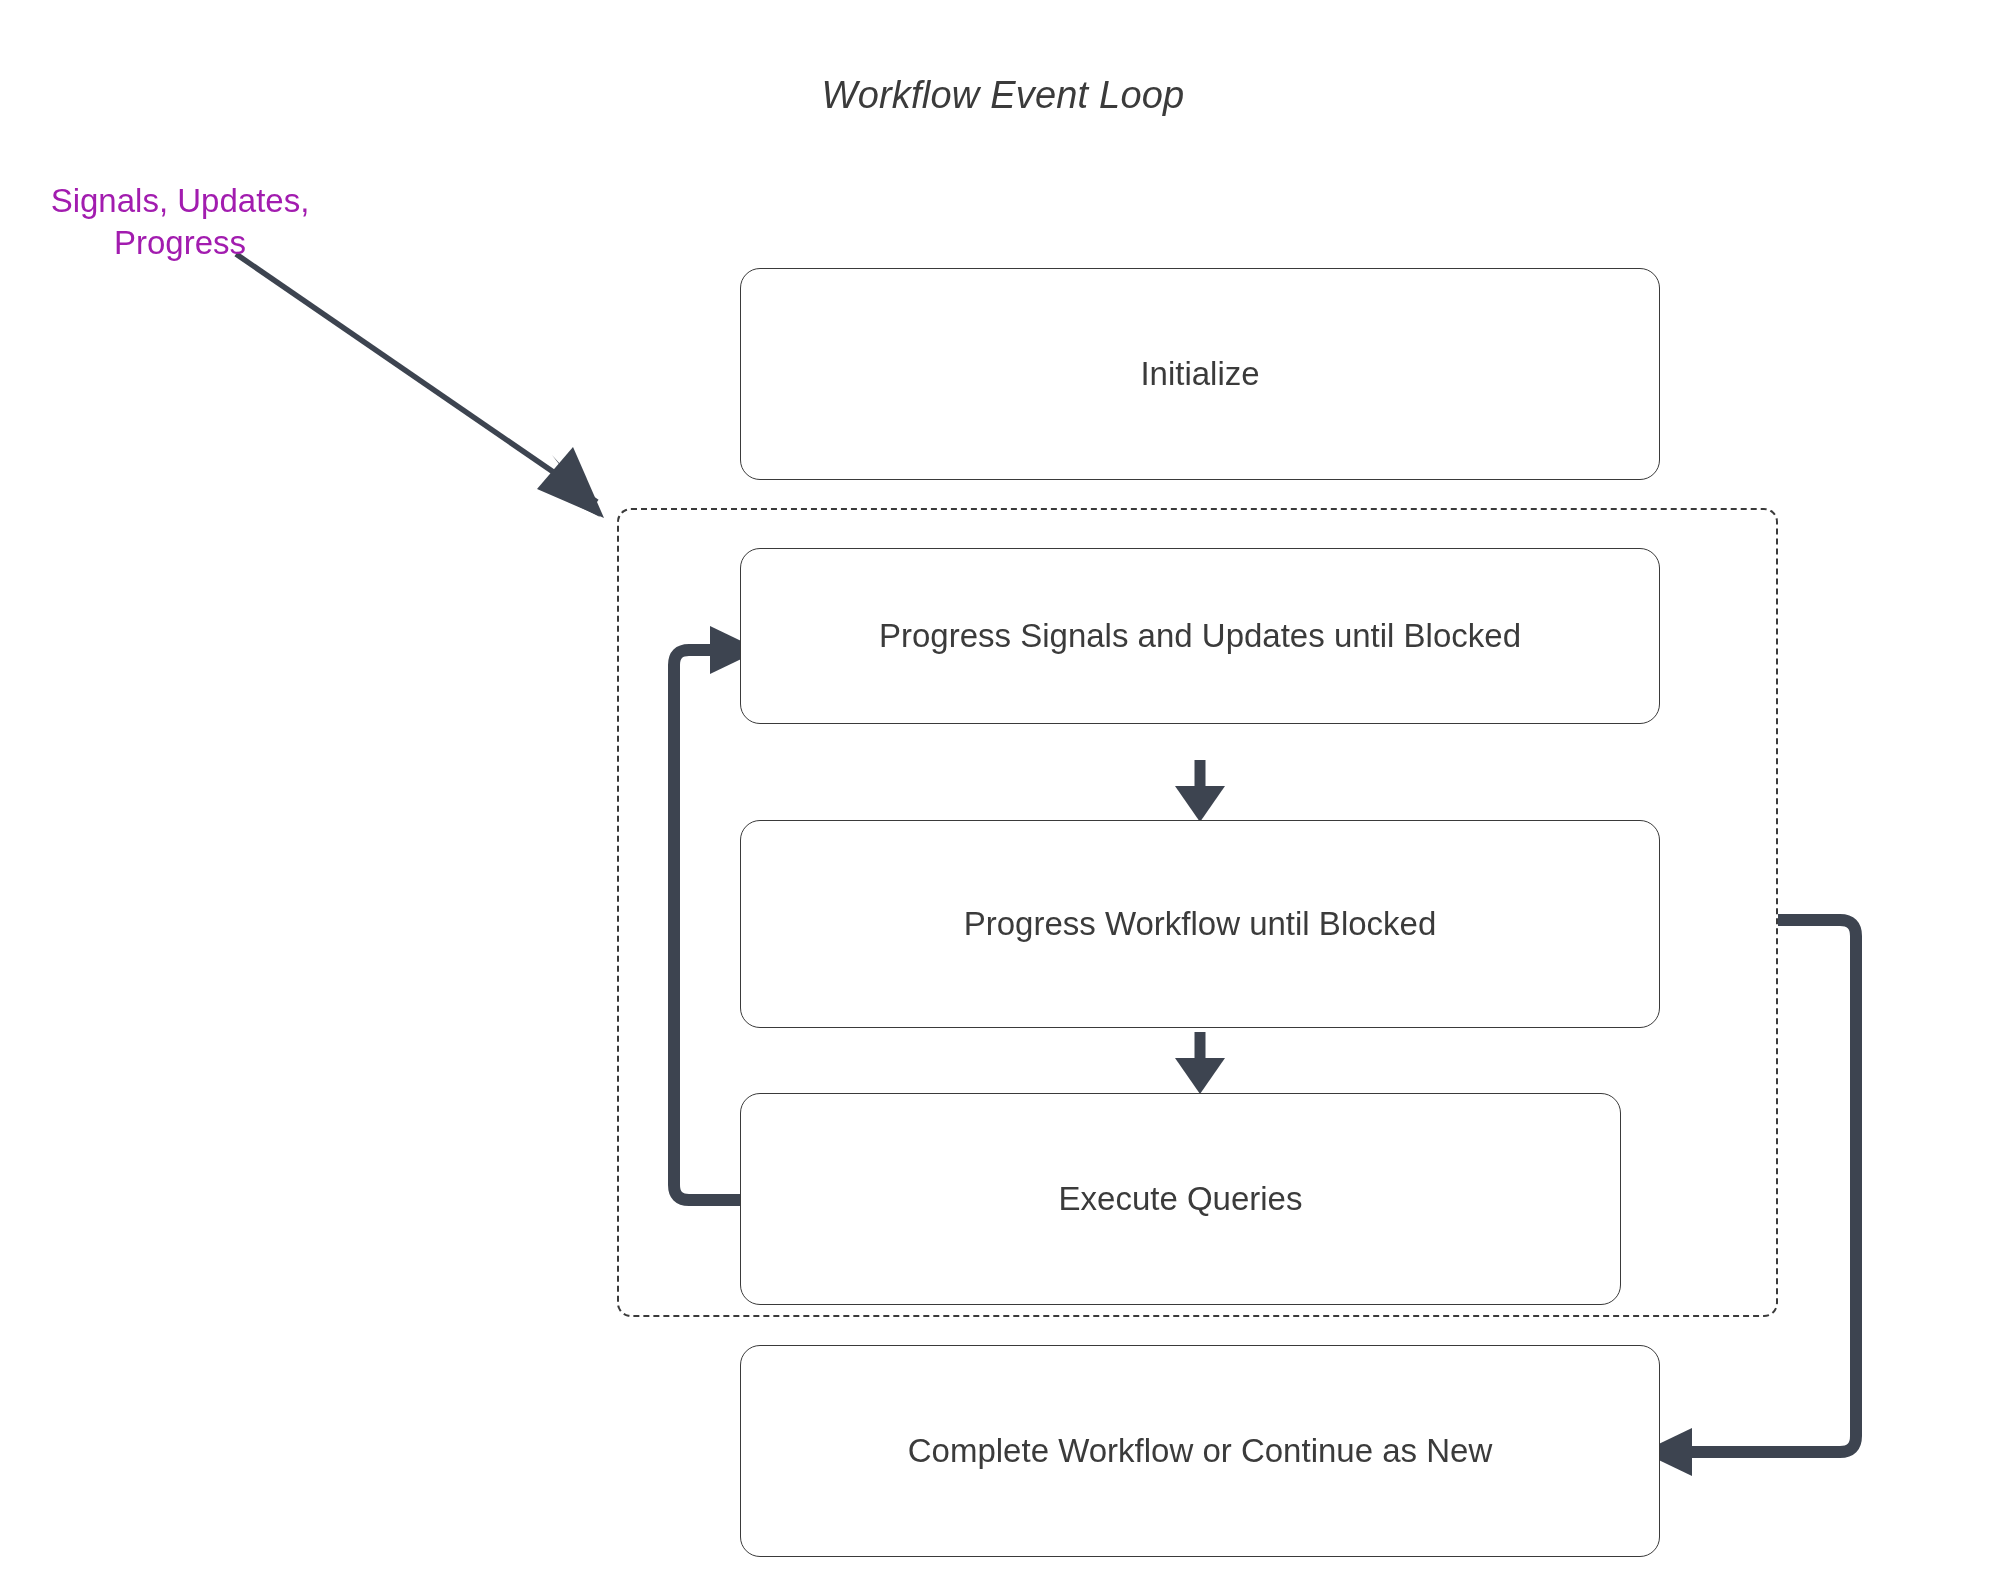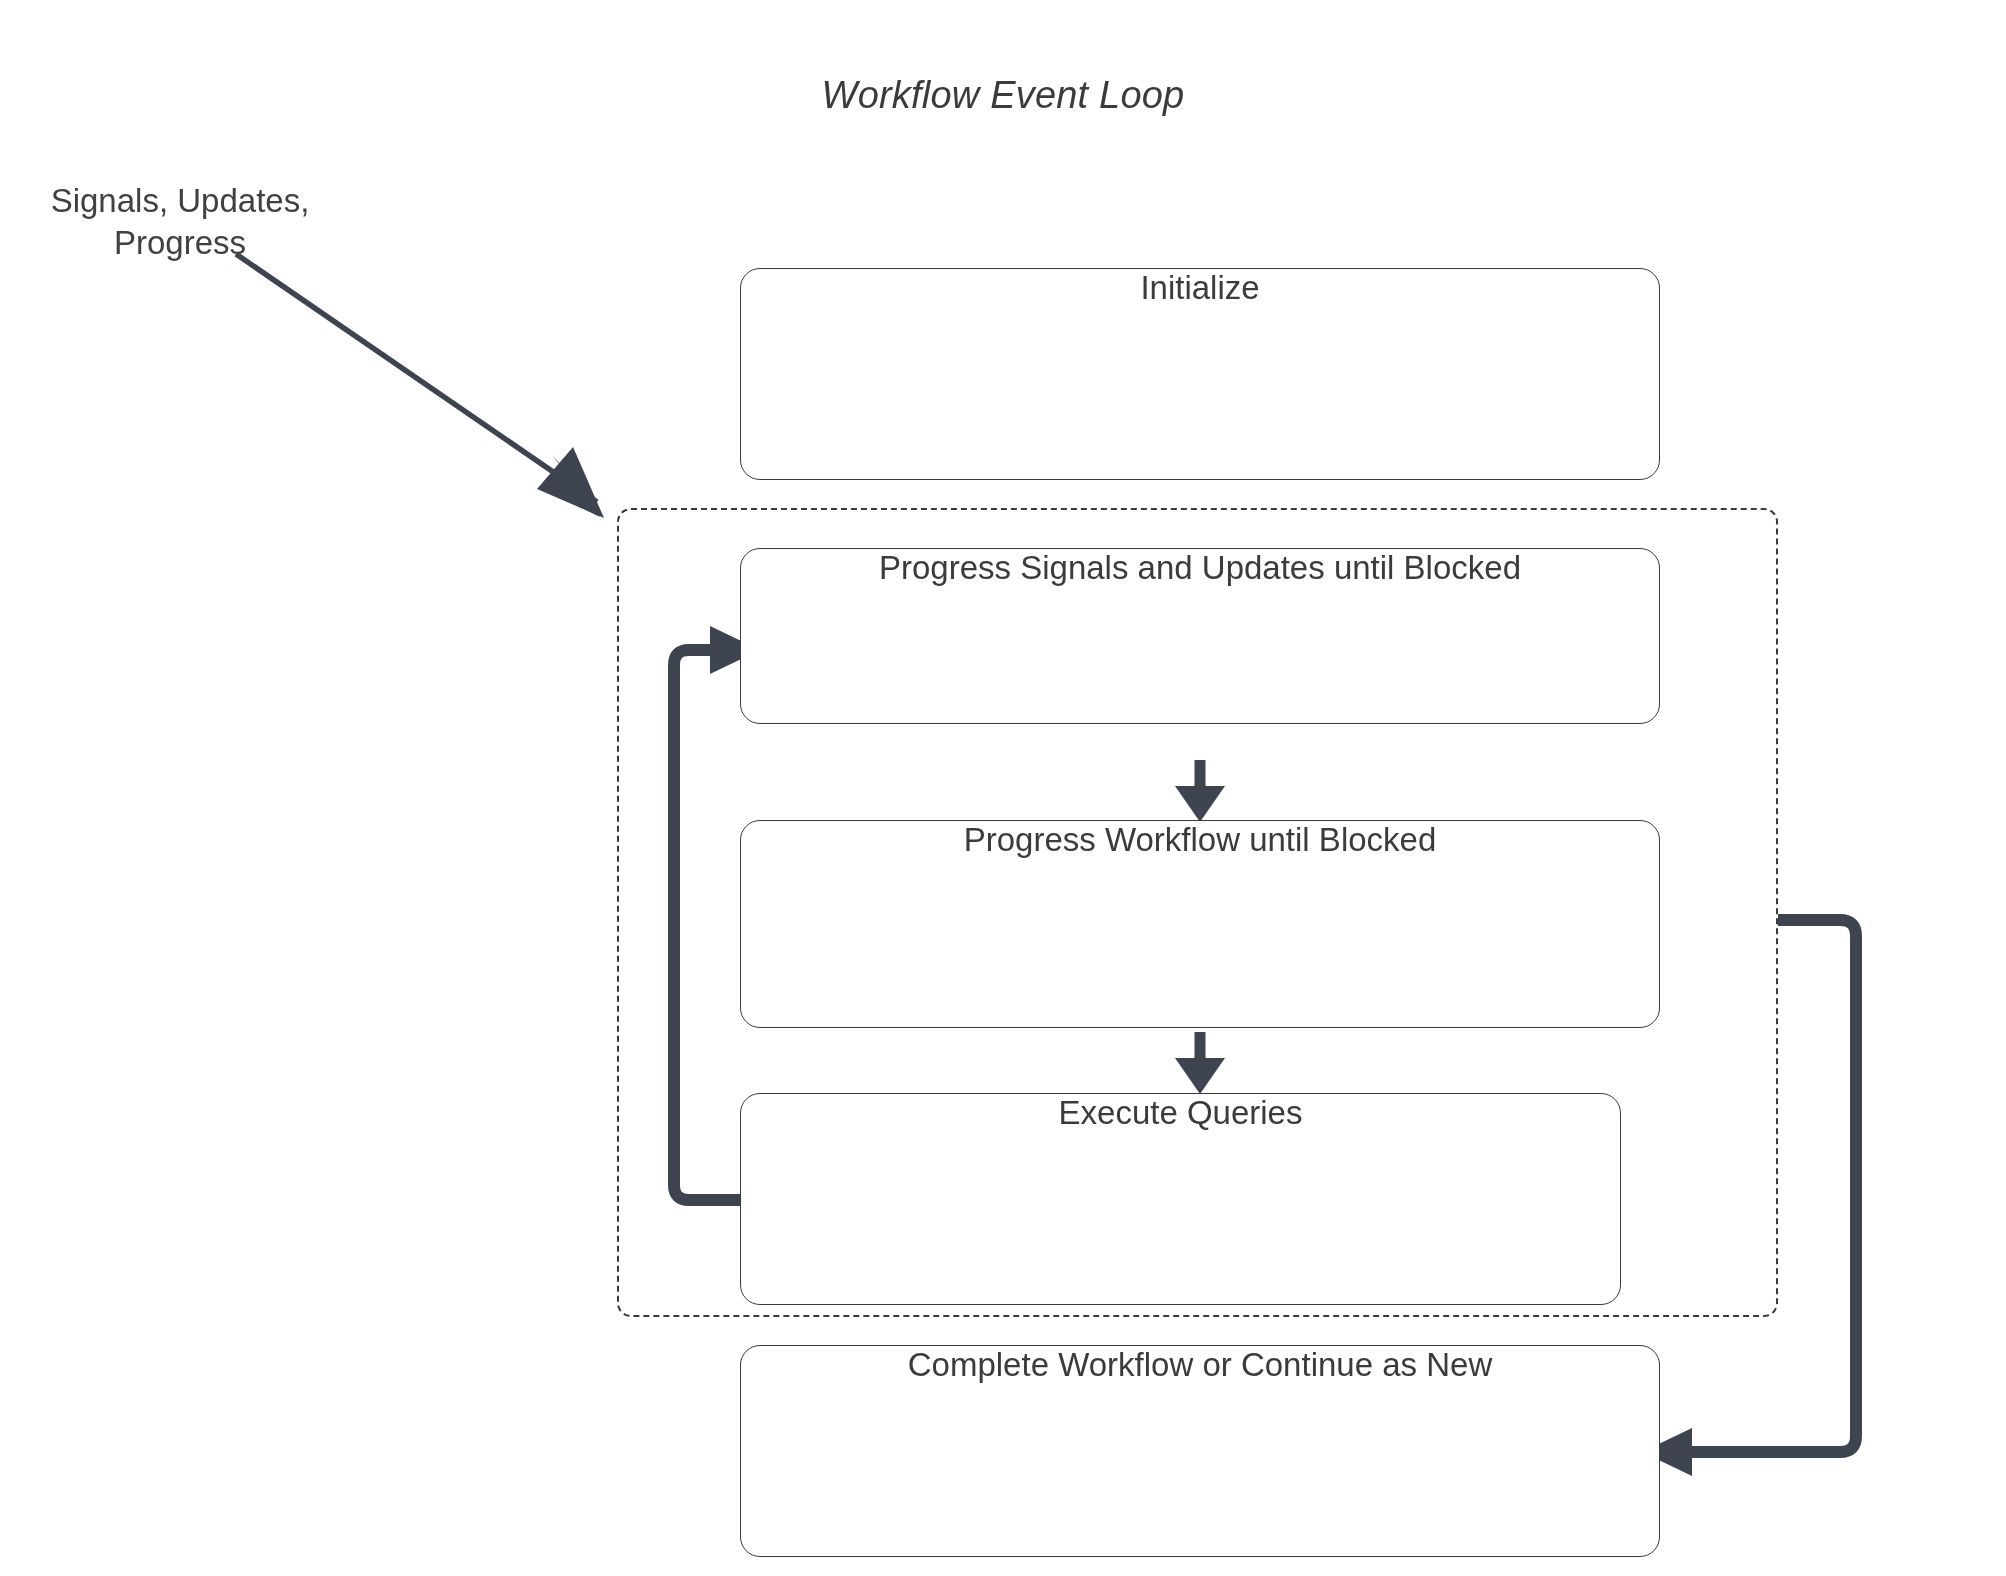--- a/index.html
+++ b/index.html
@@ -40,33 +40,33 @@
     white-space: pre;
   }
   .edge-label {
     position: absolute;
     left: 20px;
     top: 140px;
     width: 320px;
     text-align: center;
     font-size: 33px;
     line-height: 42px;
-    color: #404040;
+    color: #a21caf;
   }
   .edge-label .lbl-line {
     display: block;
   }
   .node-box {
     position: absolute;
     box-sizing: border-box;
     background: #ffffff;
     border: 1.6px solid #3a3a3a;
     border-radius: 20px;
     display: flex;
-    align-items: flex-start;
+    align-items: center;
     justify-content: center;
     color: #3b3b3b;
     font-size: 33px;
     text-align: center;
     white-space: pre;
   }
   .loop-container {
     position: absolute;
     box-sizing: border-box;
     border: 2.2px dashed #3a3a3a;

